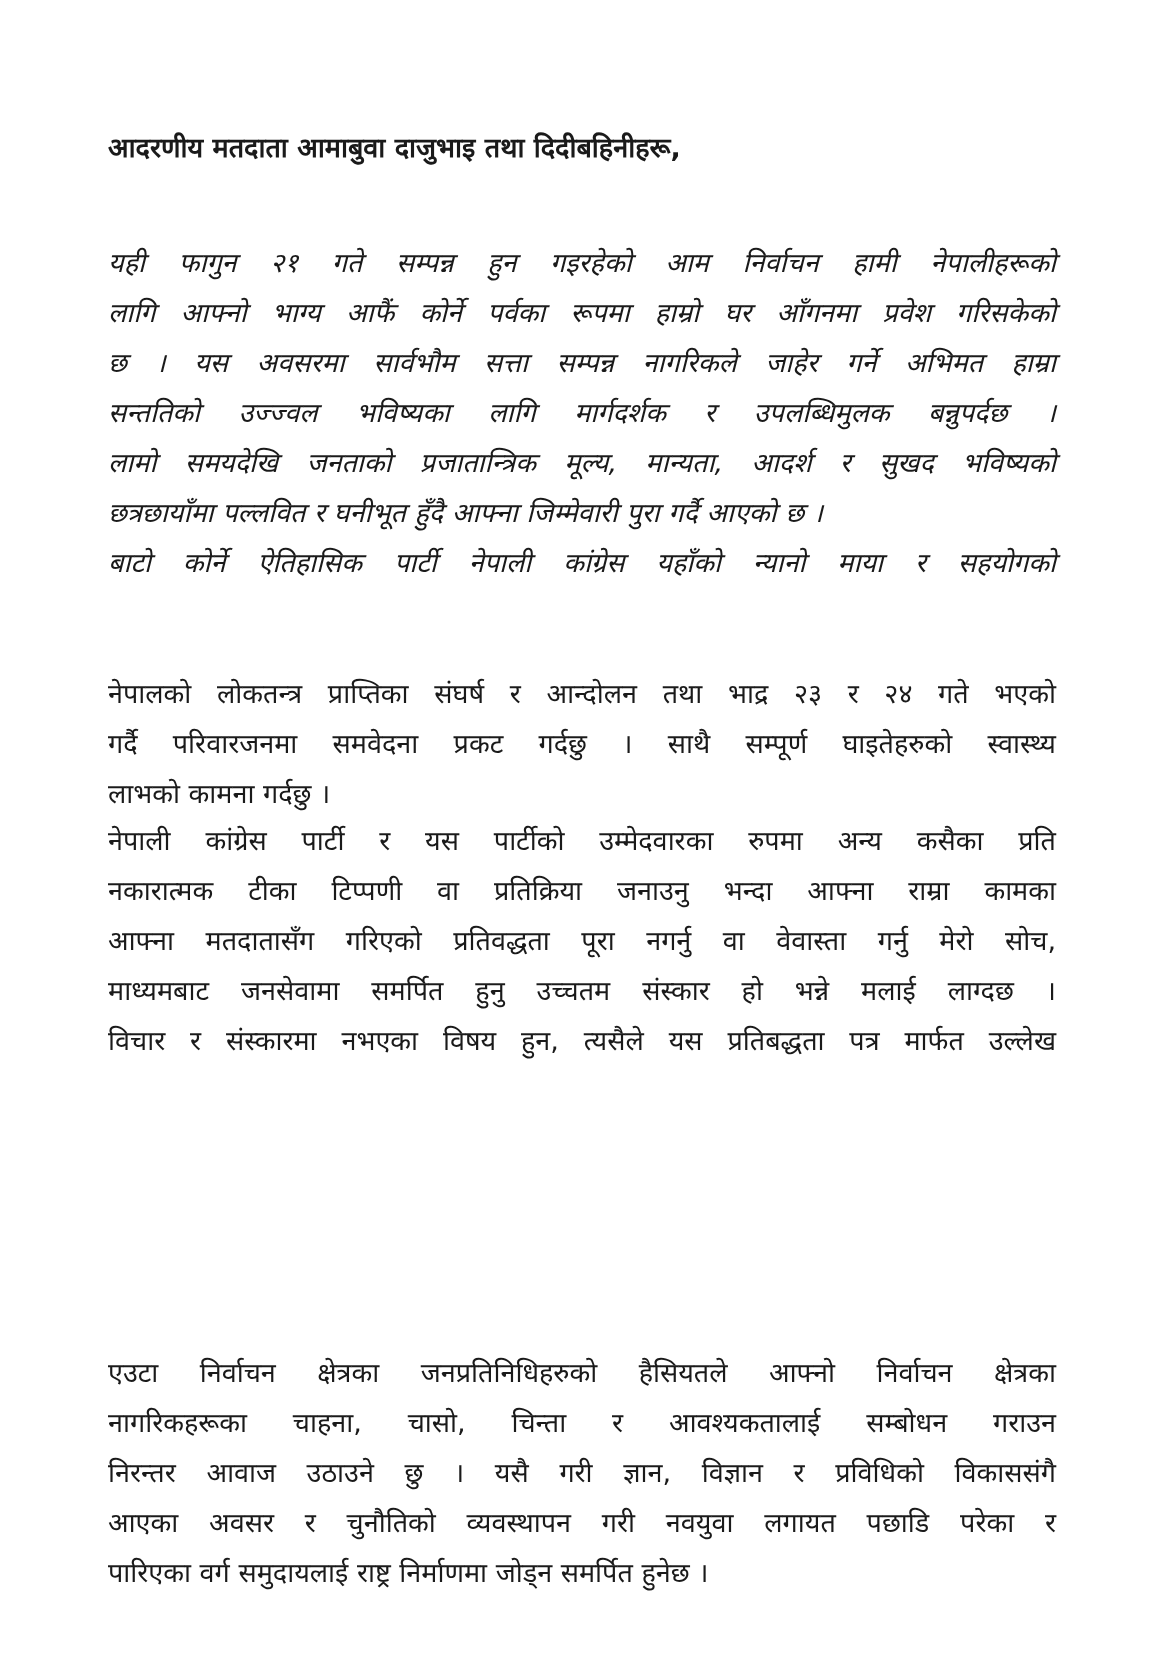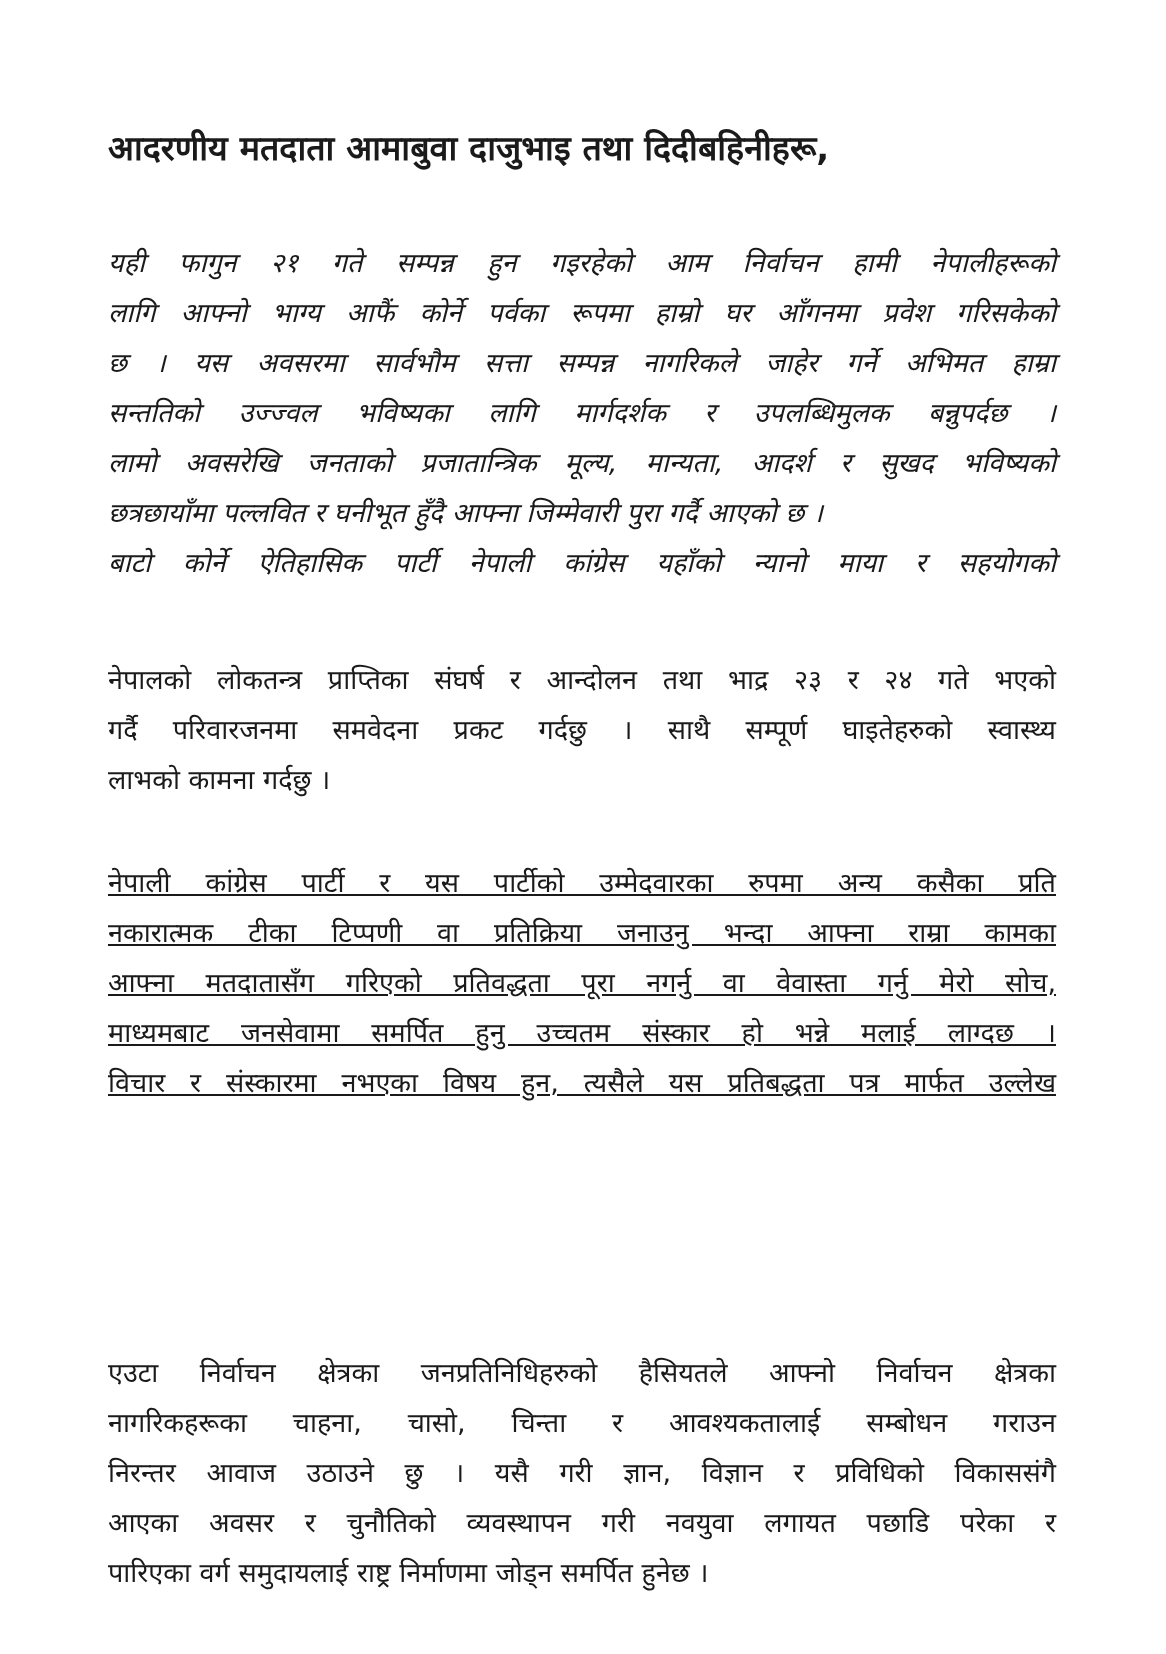--- a/index.html
+++ b/index.html
@@ -18,21 +18,21 @@
     .page {
       position: absolute;
       left: 108px;
       top: 0;
       width: 948px;
     }
     .salutation {
       position: absolute;
       left: 0;
       top: 128px;
-      font-size: 34px;
+      font-size: 27px;
       font-weight: bold;
       line-height: 40px;
       white-space: nowrap;
     }
     .para {
       position: absolute;
       left: 0;
       width: 948px;
     }
     .line {
@@ -42,37 +42,37 @@
       font-size: 27px;
       text-align: justify;
       text-align-last: justify;
       white-space: nowrap;
       overflow: visible;
     }
     .line.last {
       text-align-last: left;
     }
     #p1 { top: 238px; font-style: italic; }
-    #p2 { top: 655px; }
-    #p3 { top: 858px; text-decoration: underline; }
+    #p2 { top: 669px; }
+    #p3 { top: 816px; }
     #p4 { top: 1348px; }
   </style>
 </head>
 <body>
 
 <div class="page">
 
   <div class="salutation">आदरणीय मतदाता आमाबुवा दाजुभाइ तथा दिदीबहिनीहरू,</div>
 
   <div class="para" id="p1">
     <span class="line">यही फागुन २१ गते सम्पन्न हुन गइरहेको आम निर्वाचन हामी नेपालीहरूको</span>
     <span class="line">लागि आफ्नो भाग्य आफैं कोर्ने पर्वका रूपमा हाम्रो घर आँगनमा प्रवेश गरिसकेको</span>
     <span class="line">छ । यस अवसरमा सार्वभौम सत्ता सम्पन्न नागरिकले जाहेर गर्ने अभिमत हाम्रा</span>
     <span class="line">सन्ततिको उज्ज्वल भविष्यका लागि मार्गदर्शक र उपलब्धिमुलक बन्नुपर्दछ ।</span>
-    <span class="line">लामो अवसरेखि जनताको प्रजातान्त्रिक मूल्य, मान्यता, आदर्श र सुखद भविष्यको</span>
+    <span class="line">लामो समयदेखि जनताको प्रजातान्त्रिक मूल्य, मान्यता, आदर्श र सुखद भविष्यको</span>
     <span class="line last">छत्रछायाँमा पल्लवित र घनीभूत हुँदै आफ्ना जिम्मेवारी पुरा गर्दै आएको छ ।</span>
     <span class="line">बाटो कोर्ने ऐतिहासिक पार्टी नेपाली कांग्रेस यहाँको न्यानो माया र सहयोगको</span>
   </div>
 
   <div class="para" id="p2">
     <span class="line">नेपालको लोकतन्त्र प्राप्तिका संघर्ष र आन्दोलन तथा भाद्र २३ र २४ गते भएको</span>
     <span class="line">गर्दै परिवारजनमा समवेदना प्रकट गर्दछु । साथै सम्पूर्ण घाइतेहरुको स्वास्थ्य</span>
     <span class="line last">लाभको कामना गर्दछु ।</span>
   </div>
 

